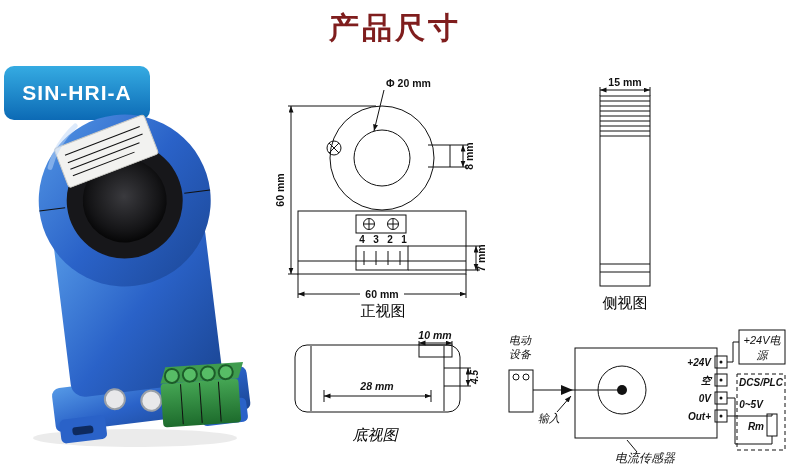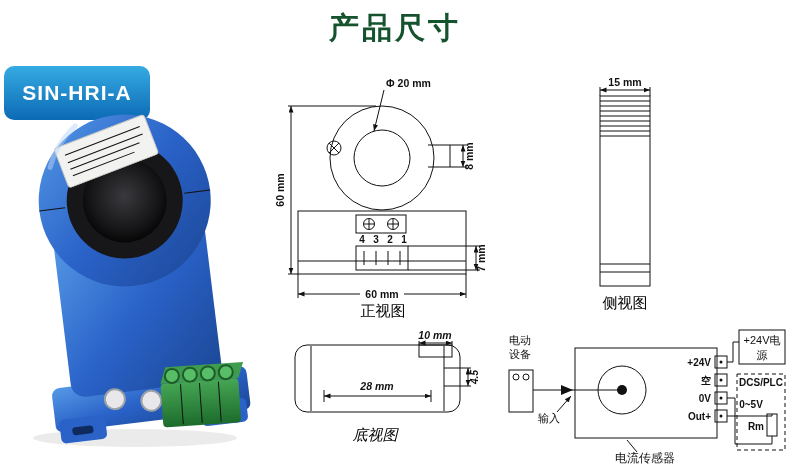--- a/index.html
+++ b/index.html
@@ -1,28 +1,28 @@
 <!DOCTYPE html>
 <html><head>
 <meta charset="utf-8">
 <style>
   * { margin:0; padding:0; box-sizing:border-box; }
   html,body { background:#fff; }
   body { width:790px; height:473px; font-family:"Liberation Sans",sans-serif; }
   .page { position:relative; width:790px; height:473px; background:#fff; overflow:hidden; }
   .abs { position:absolute; }
-  .title { left:0; right:0; top:8px; text-align:center; font-size:30px; font-weight:bold; color:#14532d; letter-spacing:3px; }
+  .title { left:0; right:0; top:8px; text-align:center; font-size:30px; font-weight:bold; color:#7f1d1d; letter-spacing:3px; }
   .badge { left:4px; top:66px; width:146px; height:54px; border-radius:10px;
            background:linear-gradient(180deg,#35abe2,#0c6ab5); color:#fff; font-size:21px;
            font-weight:600; display:flex; align-items:center; justify-content:center; letter-spacing:1px; }
   .photo { left:15px; top:88px; width:240px; height:365px; }
   .front-view { left:276px; top:76px; width:215px; height:250px; }
   .side-view { left:578px; top:76px; width:110px; height:250px;text-align:right; }
   .bottom-view { left:285px; top:330px; width:200px; height:125px;font-style:italic; }
-  .wiring { left:487px; top:326px; width:302px; height:145px; }
+  .wiring { left:487px; top:326px; width:302px; height:145px;font-style:italic; }
   svg { display:block; }
   svg text { font-family:"Liberation Sans",sans-serif; fill:#111; }
   .dim { font-size:10.5px; font-weight:bold; }
   .dim-sm { font-size:10px; font-weight:bold; }
   .vlabel { font-size:15px; font-family:"Liberation Serif",serif; fill:#000; }
   .cn { font-family:"Liberation Serif",serif; }
   .pin { font-size:10px; font-weight:bold; }
   .term { font-size:10px; font-weight:bold; }
   .wtxt { font-size:11px; }
   line, path.ln, rect.ln, circle.ln, polyline.ln { stroke:#111; fill:none; stroke-width:1; }

